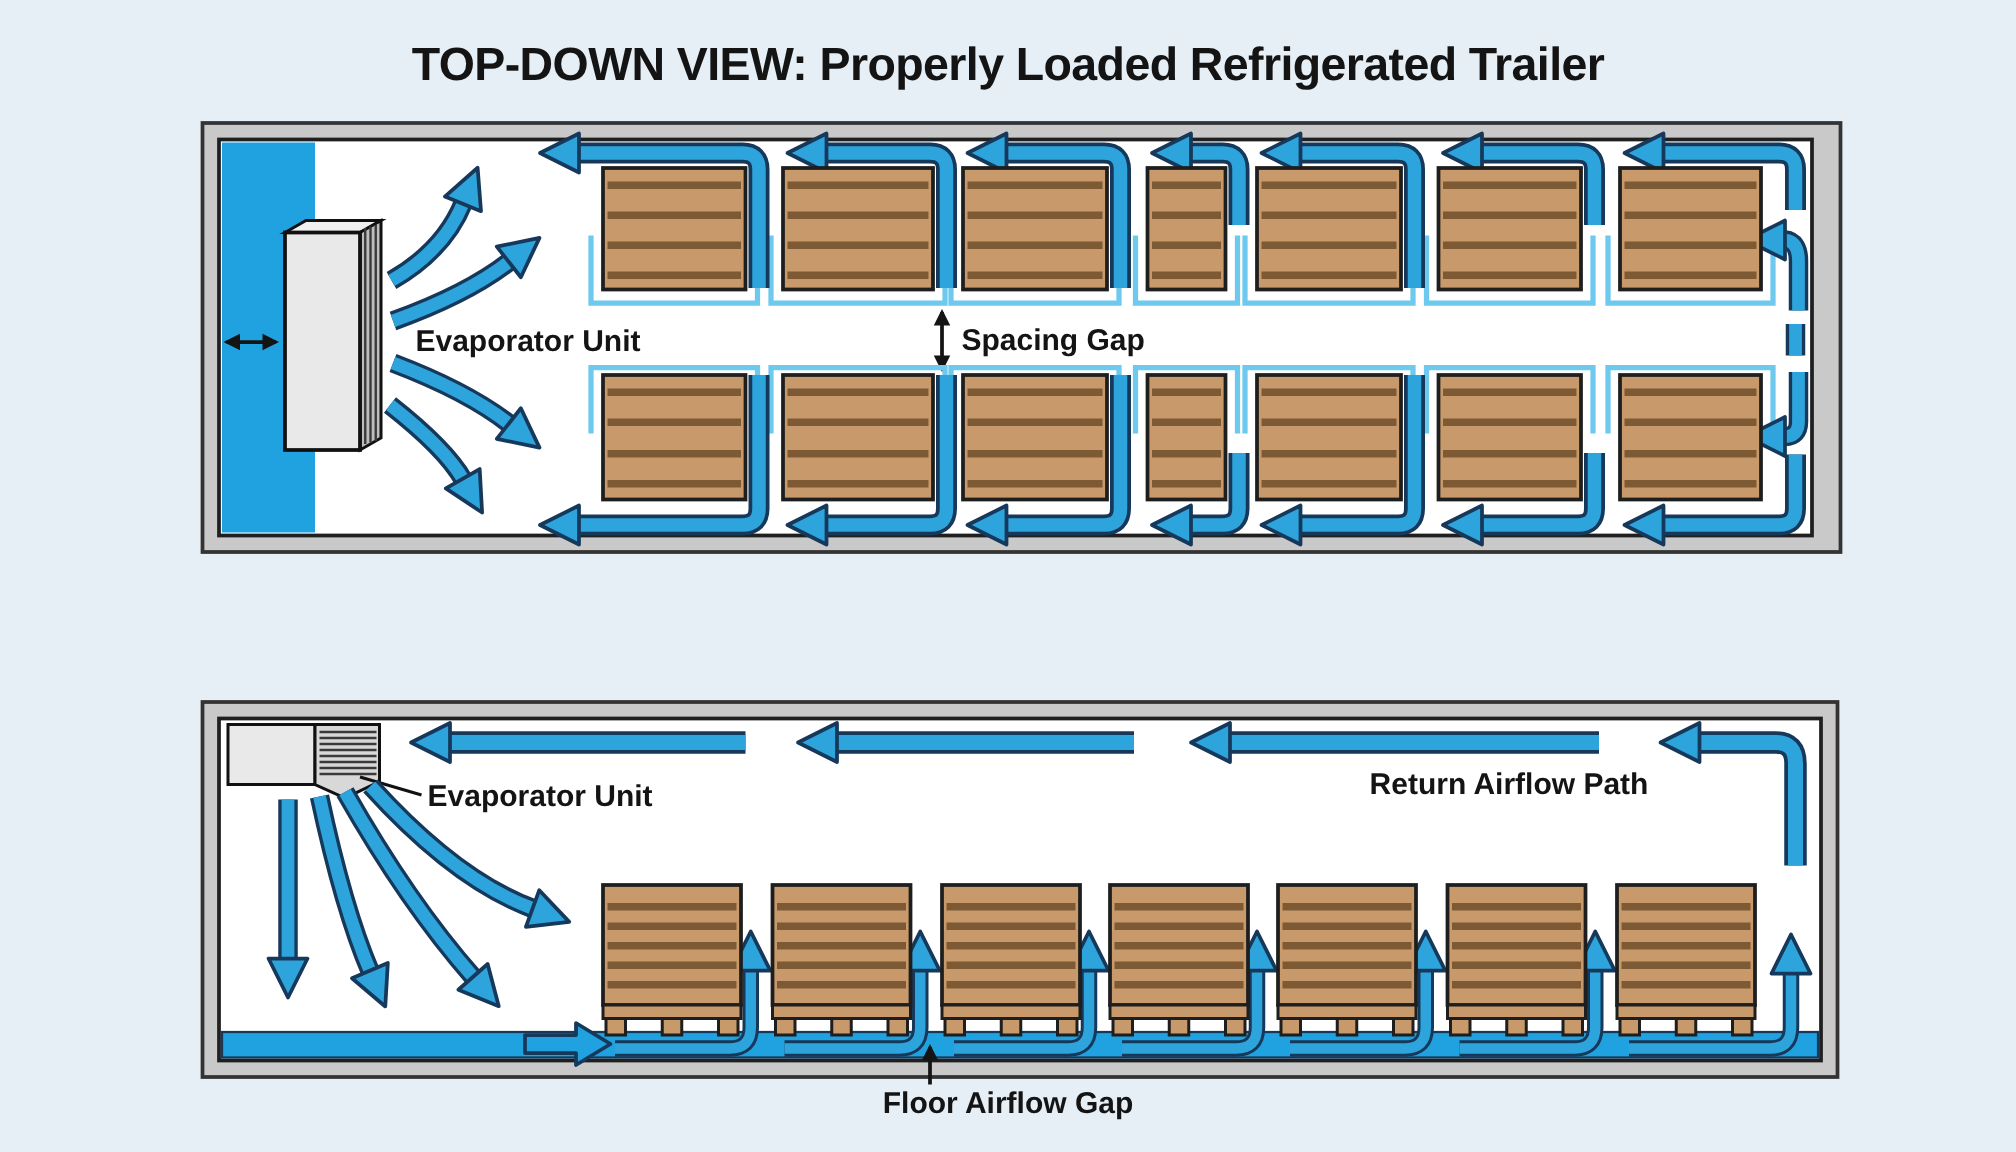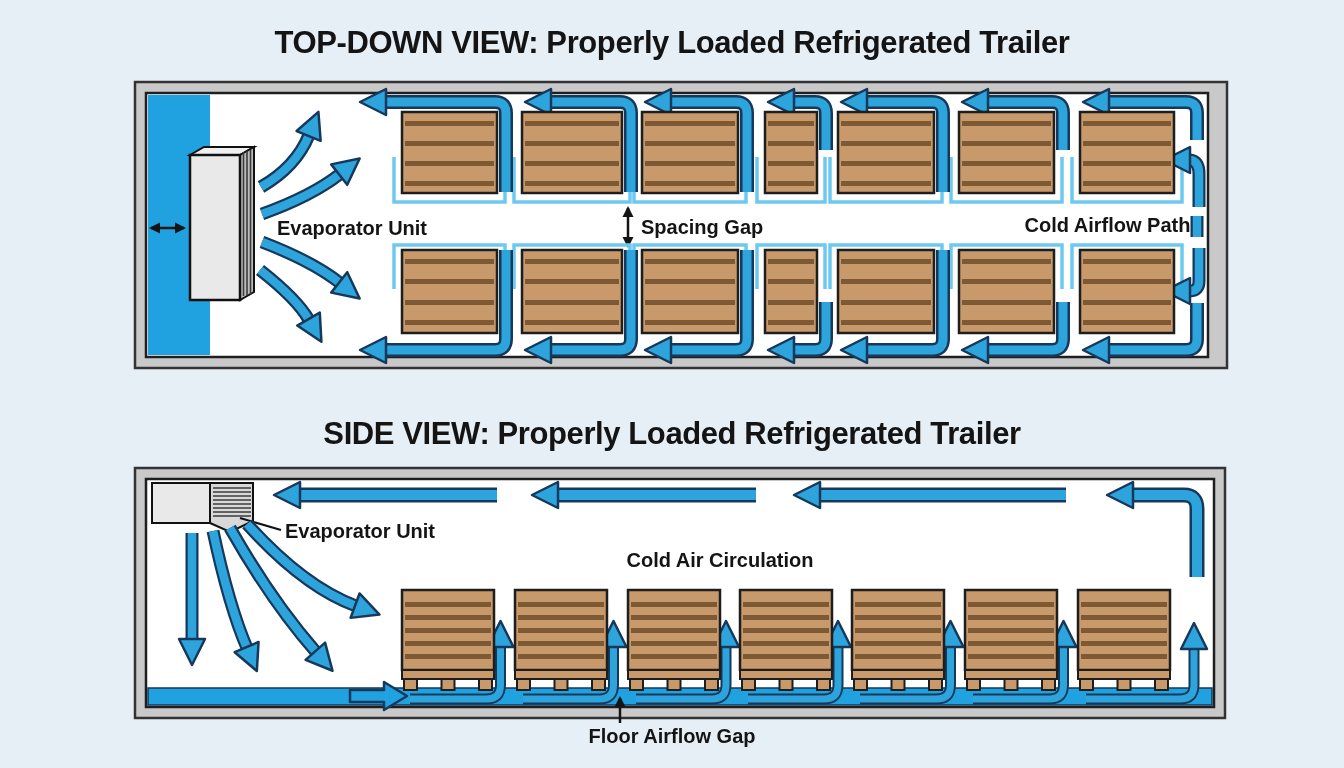--- a/index.html
+++ b/index.html
@@ -313,22 +313,20 @@
         <rect x="1081" y="641" width="86" height="5" fill="#7D5A34"></rect>
         <rect x="1081" y="654" width="86" height="5" fill="#7D5A34"></rect>
         <rect x="1078" y="670" width="92" height="9" fill="#C89A6B" stroke="#1E1E1E" stroke-width="2"></rect>
         <rect x="1080" y="679" width="13" height="11" fill="#C89A6B" stroke="#1E1E1E" stroke-width="2"></rect>
         <rect x="1117.5" y="679" width="13" height="11" fill="#C89A6B" stroke="#1E1E1E" stroke-width="2"></rect>
         <rect x="1155" y="679" width="13" height="11" fill="#C89A6B" stroke="#1E1E1E" stroke-width="2"></rect>
       </g>
   </svg>
 
   <div class="title" style="top:25px">TOP-DOWN VIEW: Properly Loaded Refrigerated Trailer</div>
-  <div class="title" style="top:416px">SIDE VIEW: Properly Loaded Refrigerated Trailer</div>
 
   <div class="lbl center" style="left:272px;top:216px;width:160px">Evaporator Unit</div>
   <div class="lbl" style="left:641px;top:215px">Spacing Gap</div>
-  <div class="lbl center" style="left:1020px;top:213px;width:175px">Cold Airflow Path</div>
 
   <div class="lbl" style="left:285px;top:519px">Evaporator Unit</div>
-  <div class="lbl center" style="left:625px;top:548px;width:190px">Cold Air Circulation</div>
+  <div class="lbl center" style="left:910px;top:511px;width:192px">Return Airflow Path</div>
   <div class="lbl center" style="left:582px;top:724px;width:180px">Floor Airflow Gap</div>
 </div>
 
 </body></html>

